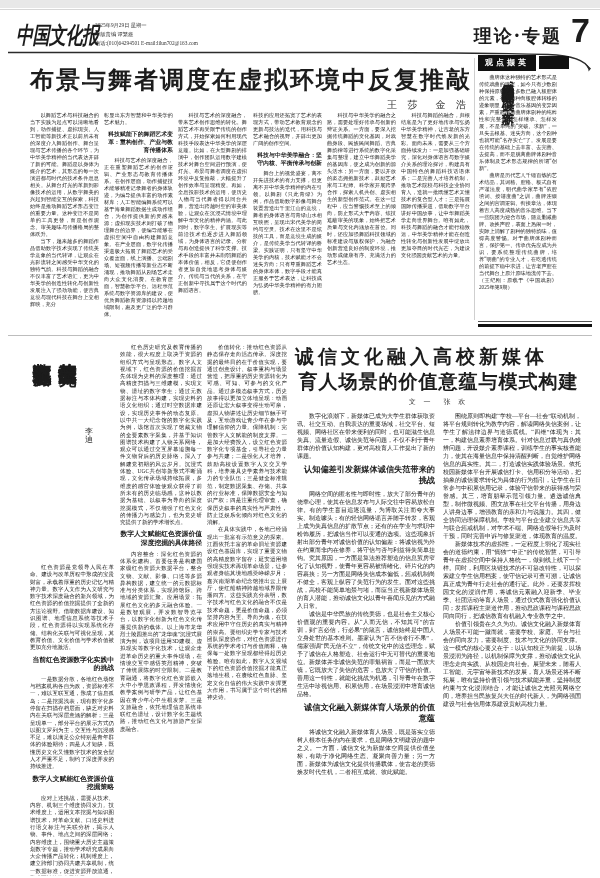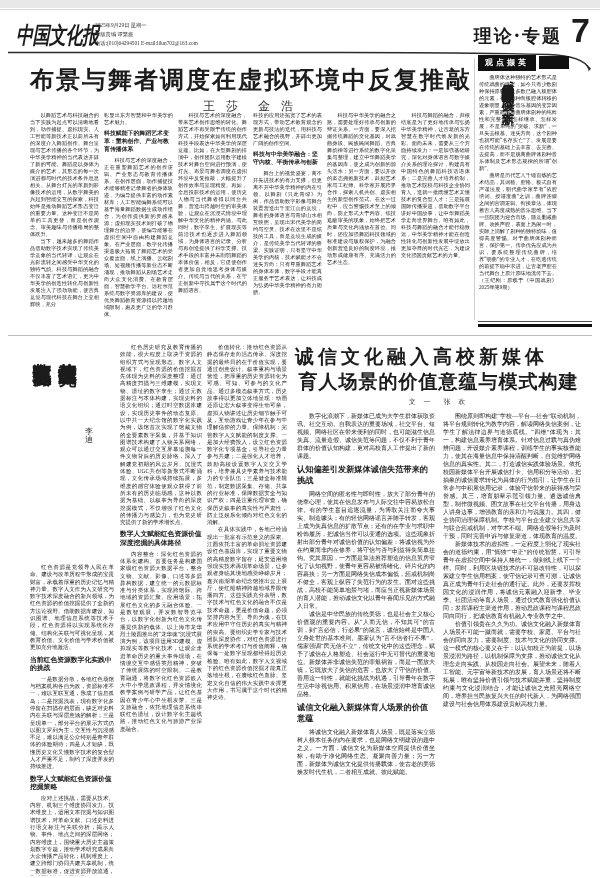--- a/index.html
+++ b/index.html
@@ -24,25 +24,25 @@
   #opbox{left:479px;top:66px;width:113px;height:246px;display:flex;}
   #opbody{width:78px;height:246px;overflow:hidden;font-size:5.2px;line-height:7px;text-align:justify;}
   #optitle{writing-mode:vertical-rl;font-family:"DejaVu Serif",serif;font-weight:bold;font-size:12.5px;
            line-height:1;width:33px;height:246px;margin-left:2px;letter-spacing:0.5px;}
   #oprule1{left:478px;top:313px;width:114px;height:1px;background:#555;}
   #oprule2{left:478px;top:316px;width:114px;height:3px;background:#111;}
   #seprule{left:8px;top:327px;width:584px;height:1px;background:#bdbdbd;}
   
   #maintitle{left:30px;top:56px;width:440px;text-align:center;font-family:"Liberation Sans",sans-serif;
              font-weight:bold;font-size:24px;letter-spacing:2px;white-space:nowrap;}
-  #mainauthors{left:30px;top:90px;width:440px;text-align:center;font-size:12px;letter-spacing:4px;color:#333;}
+  #mainauthors{left:30px;top:90px;width:440px;text-align:right;font-size:10px;letter-spacing:4px;color:#333;}
   .col{position:absolute;overflow:hidden;text-align:justify;}
   .col .p{text-indent:2em;}
   .col .pc{text-indent:0;}
-  .col .h{font-weight:bold;text-align:left;text-indent:0;font-family:Liberation Mono, monospace;margin:4px 0 3px;}
+  .col .h{font-weight:bold;text-align:right;text-indent:0;font-family:Liberation Serif, serif;margin:4px 0 3px;}
   .tcol{width:69px;height:218px;top:104px;font-size:5.2px;line-height:7px;}
   .tcol .h{font-size:5.9px;line-height:8px;}
   .lcol{font-size:5.5px;line-height:7.3px;}
   .lcol .h{font-size:6.8px;line-height:8.6px;}
   .rcol{width:138px;height:462px;top:404px;font-size:6px;line-height:8px;}
   .rcol .h{font-size:8.2px;line-height:10.5px;margin:5px 0 4px;}
   
   #lvtitle{left:32px;top:340px;height:210px;writing-mode:vertical-lr;}
   #lvtitle .vt{display:block;font-family:"DejaVu Serif",serif;font-weight:bold;font-size:18.5px;line-height:1;
                letter-spacing:0.5px;}

